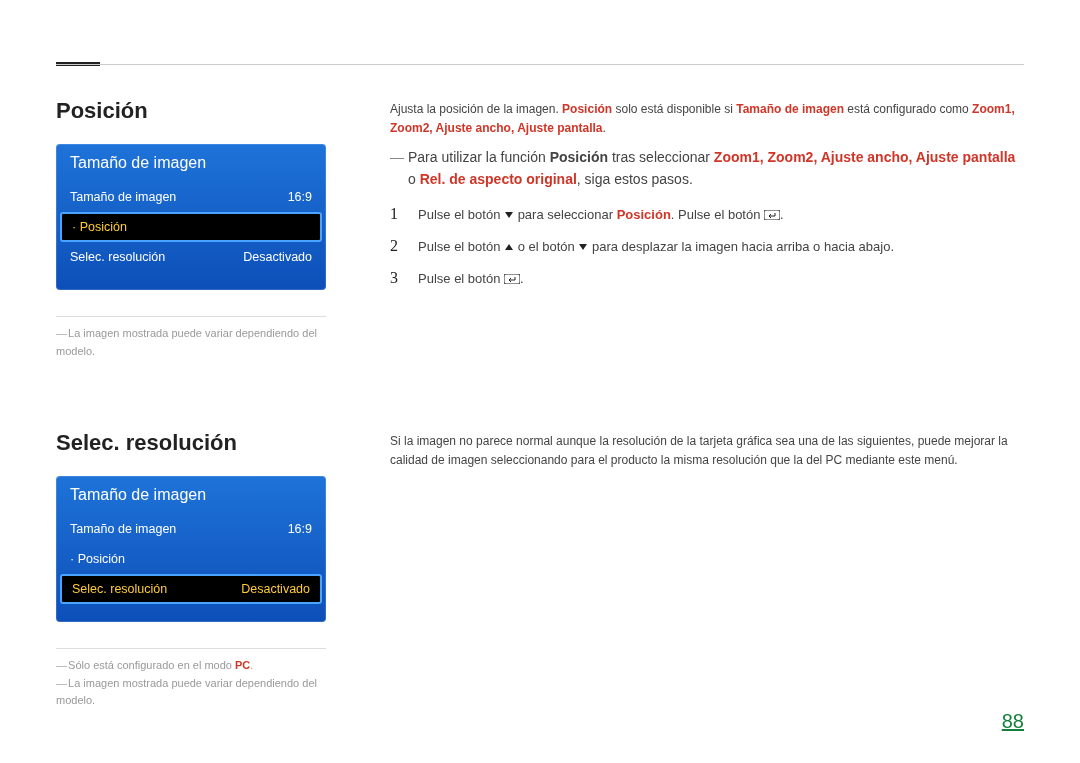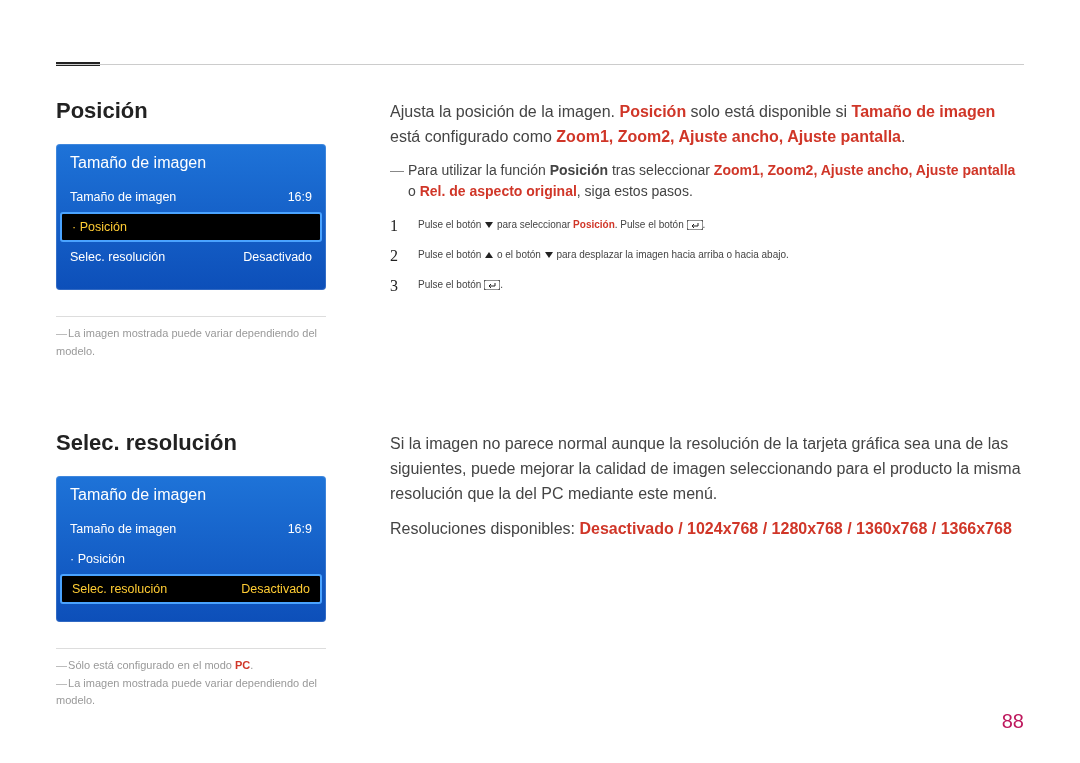--- a/index.html
+++ b/index.html
@@ -111,21 +111,21 @@
     color: #999;
     line-height: 1.6;
   }
   .footnote::before {
     content: "― ";
     color: #aaa;
     letter-spacing: -1px;
   }
   .red { color: #d03628; }
   .body-text {
-    font-size: 16px;
+    font-size: 12px;
     line-height: 1.55;
     color: #444;
   }
   .inline-note {
     font-size: 14px;
     line-height: 1.55;
     color: #444;
     position: relative;
     padding-left: 18px;
     margin-top: 10px;
@@ -148,36 +148,37 @@
   }
   .step-num {
     font-size: 16px;
     font-weight: 300;
     color: #222;
     width: 14px;
     flex: 0 0 14px;
     font-family: Georgia, serif;
   }
   .step-text {
-    font-size: 10px;
+    font-size: 13px;
     line-height: 1.55;
     color: #444;
     flex: 1;
   }
   .ico {
     display: inline-block;
     vertical-align: middle;
   }
   .page-num {
     position: absolute;
     bottom: 30px;
     right: 56px;
     font-size: 20px;
-    color: #be185d;
+    color: #15803d;
     font-weight: 300;
+    text-decoration: underline;
   }
   .section2 { margin-top: 70px; }
 </style>
 </head>
 <body>
 
 <div class="top-rule-container">
   <div class="top-rule-short"></div>
   <div class="top-rule-long"></div>
 </div>
@@ -276,21 +277,18 @@
 
       <div class="left-divider"></div>
       <div class="footnote">
         <span>Sólo está configurado en el modo </span><span class="red" style="font-weight:700">PC</span><span>.</span>
       </div>
       <div class="footnote">La imagen mostrada puede variar dependiendo del modelo.</div>
     </div>
 
     <div class="right-col">
       <p class="body-text">Si la imagen no parece normal aunque la resolución de la tarjeta gráfica sea una de las siguientes, puede mejorar la calidad de imagen seleccionando para el producto la misma resolución que la del PC mediante este menú.</p>
-      <p class="body-text" style="margin-top:10px">
-        <span>Resoluciones disponibles: </span><span class="red" style="font-weight:600">Desactivado / 1024x768 / 1280x768 / 1360x768 / 1366x768</span>
-      </p>
     </div>
   </div>
 
 </div>
 
 <div class="page-num">88</div>
 
 </body></html>

